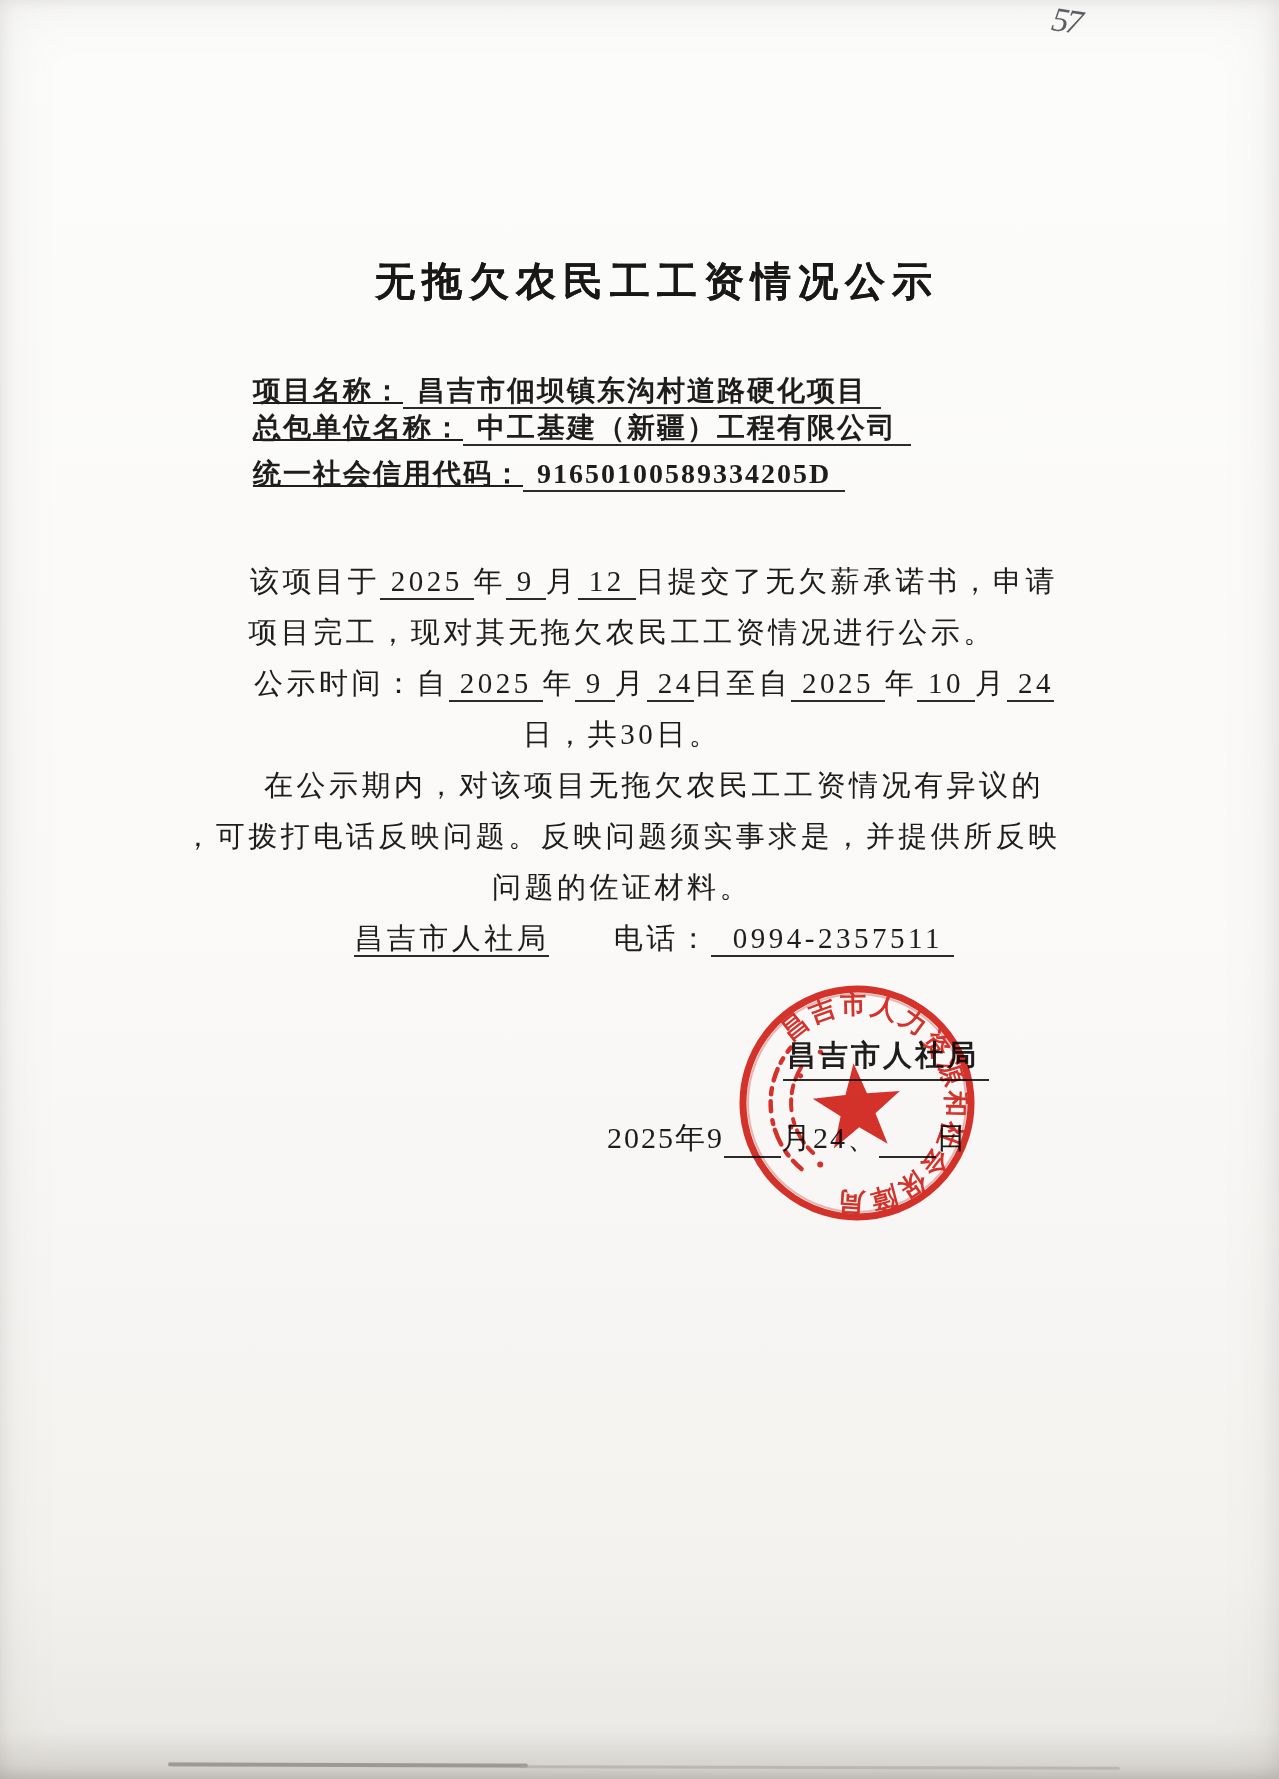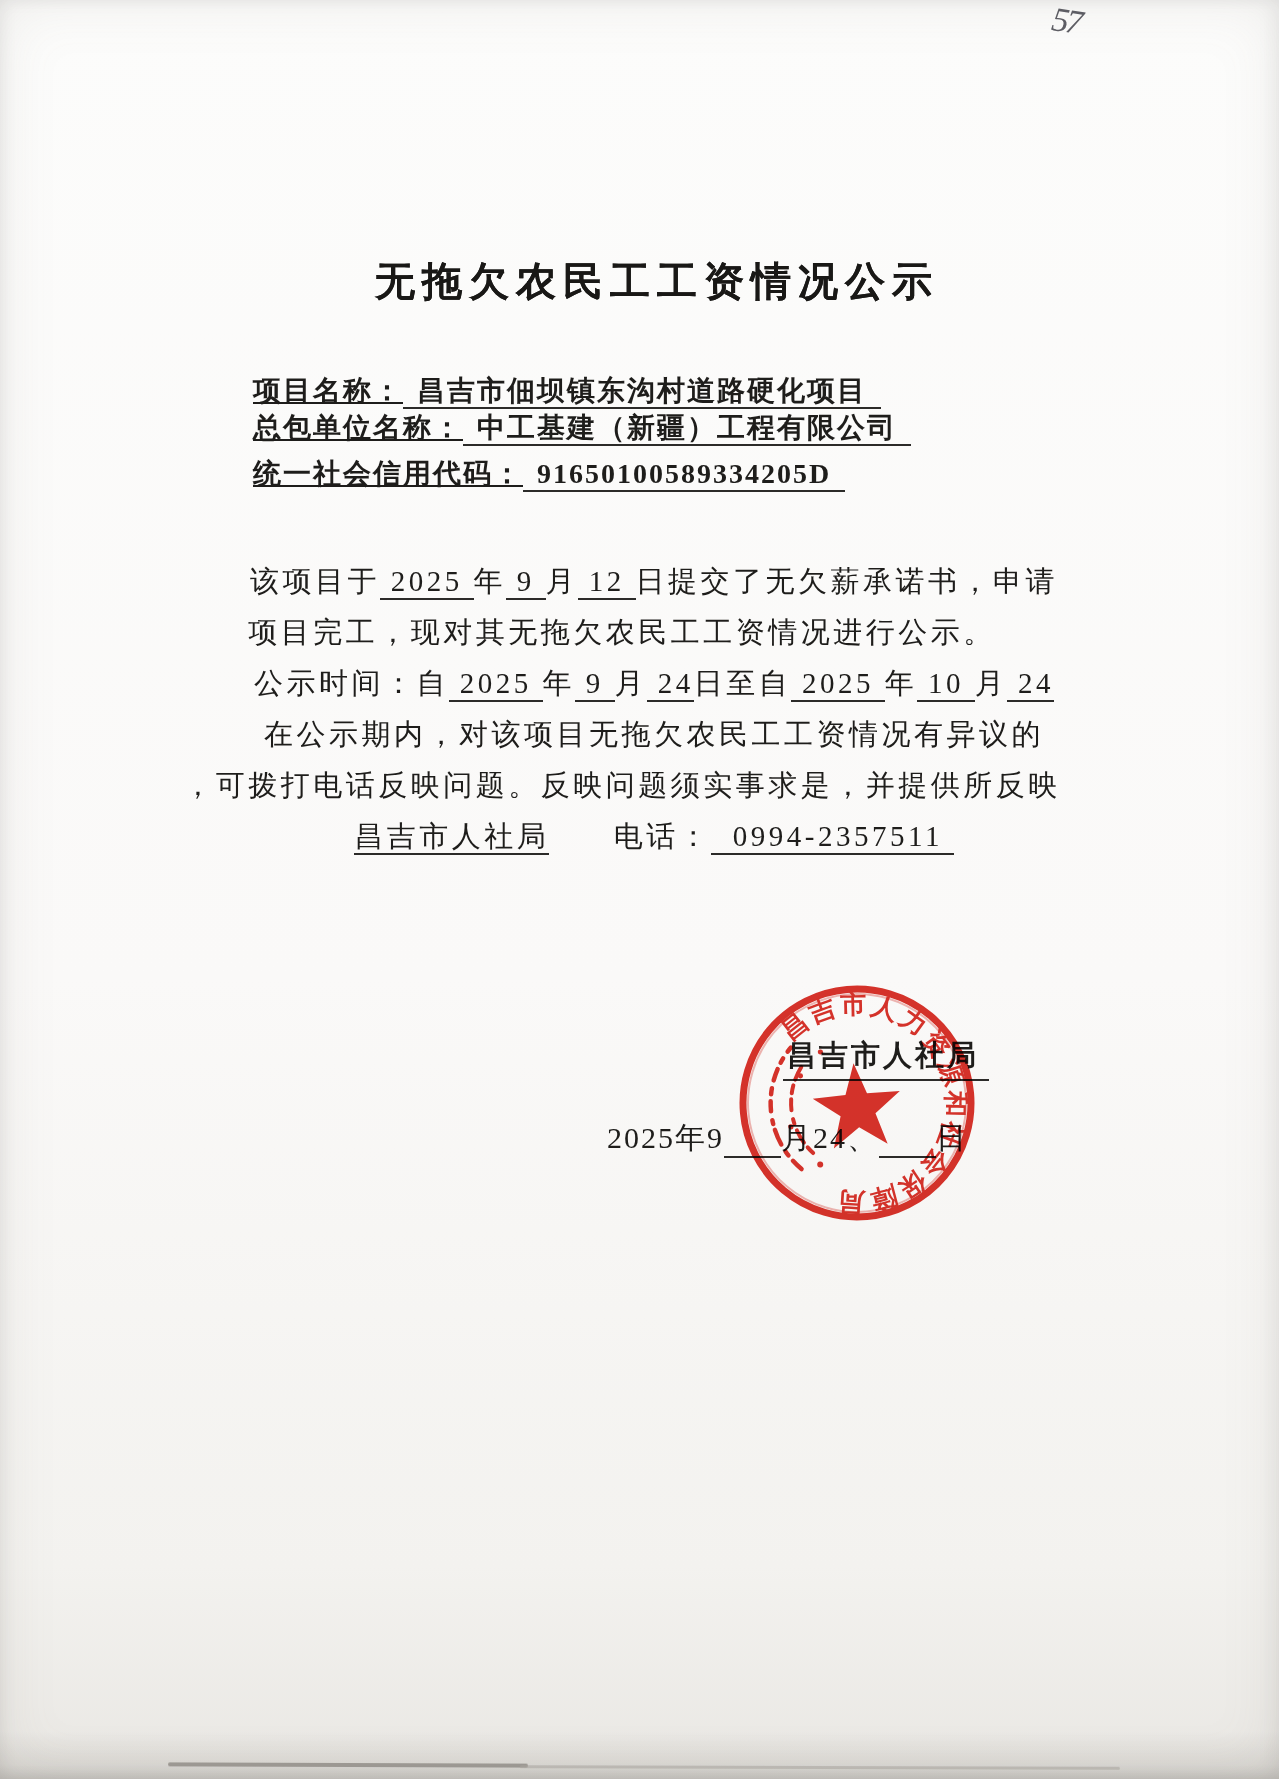--- a/index.html
+++ b/index.html
@@ -90,22 +90,24 @@
   <div class="fields">
       <div class="field-row"><span class="flabel">项目名称：</span><span class="fvalue u">昌吉市佃坝镇东沟村道路硬化项目</span></div>
       <div class="field-row"><span class="flabel">总包单位名称：</span><span class="fvalue u">中工基建（新疆）工程有限公司</span></div>
       <div class="field-row"><span class="flabel">统一社会信用代码：</span><span class="fvalue u">91650100589334205D</span></div>
     </div>
 
   <div class="body-text">
       <div class="line indent"><span>该项目于</span><span class="u"> 2025 </span><span>年</span><span class="u"> 9 </span><span>月</span><span class="u"> 12 </span><span>日提交了无欠薪承诺书，申请</span></div>
       <div class="line"><span>项目完工，现对其无拖欠农民工工资情况进行公示。</span></div>
       <div class="line indent"><span>公示时间：自</span><span class="u"> 2025 </span><span>年</span><span class="u"> 9 </span><span>月</span><span class="u"> 24</span><span>日至自</span><span class="u"> 2025 </span><span>年</span><span class="u"> 10 </span><span>月</span><span class="u"> 24</span></div>
+      <div class="line"><span>日，共30日。</span></div>
       <div class="line indent"><span>在公示期内，对该项目无拖欠农民工工资情况有异议的</span></div>
       <div class="line"><span>，可拨打电话反映问题。反映问题须实事求是，并提供所反映</span></div>
+      <div class="line"><span>问题的佐证材料。</span></div>
       <div class="line indent"><span class="u">昌吉市人社局</span><span>      电话：</span><span class="u">  0994-2357511 </span></div>
     </div>
 
   <div class="sign-agency">昌吉市人社局</div>
 
   <div class="sign-date"><span>2025年9</span><span class="u">      </span><span>月24</span><span>、</span><span class="u">      </span><span>日</span></div>
 
   <div class="seal-wrap">
     <svg width="248" height="248" viewBox="0 0 248 248">
       <circle class="seal-ink-stroke" cx="124" cy="124" r="114" stroke-width="7"></circle>

